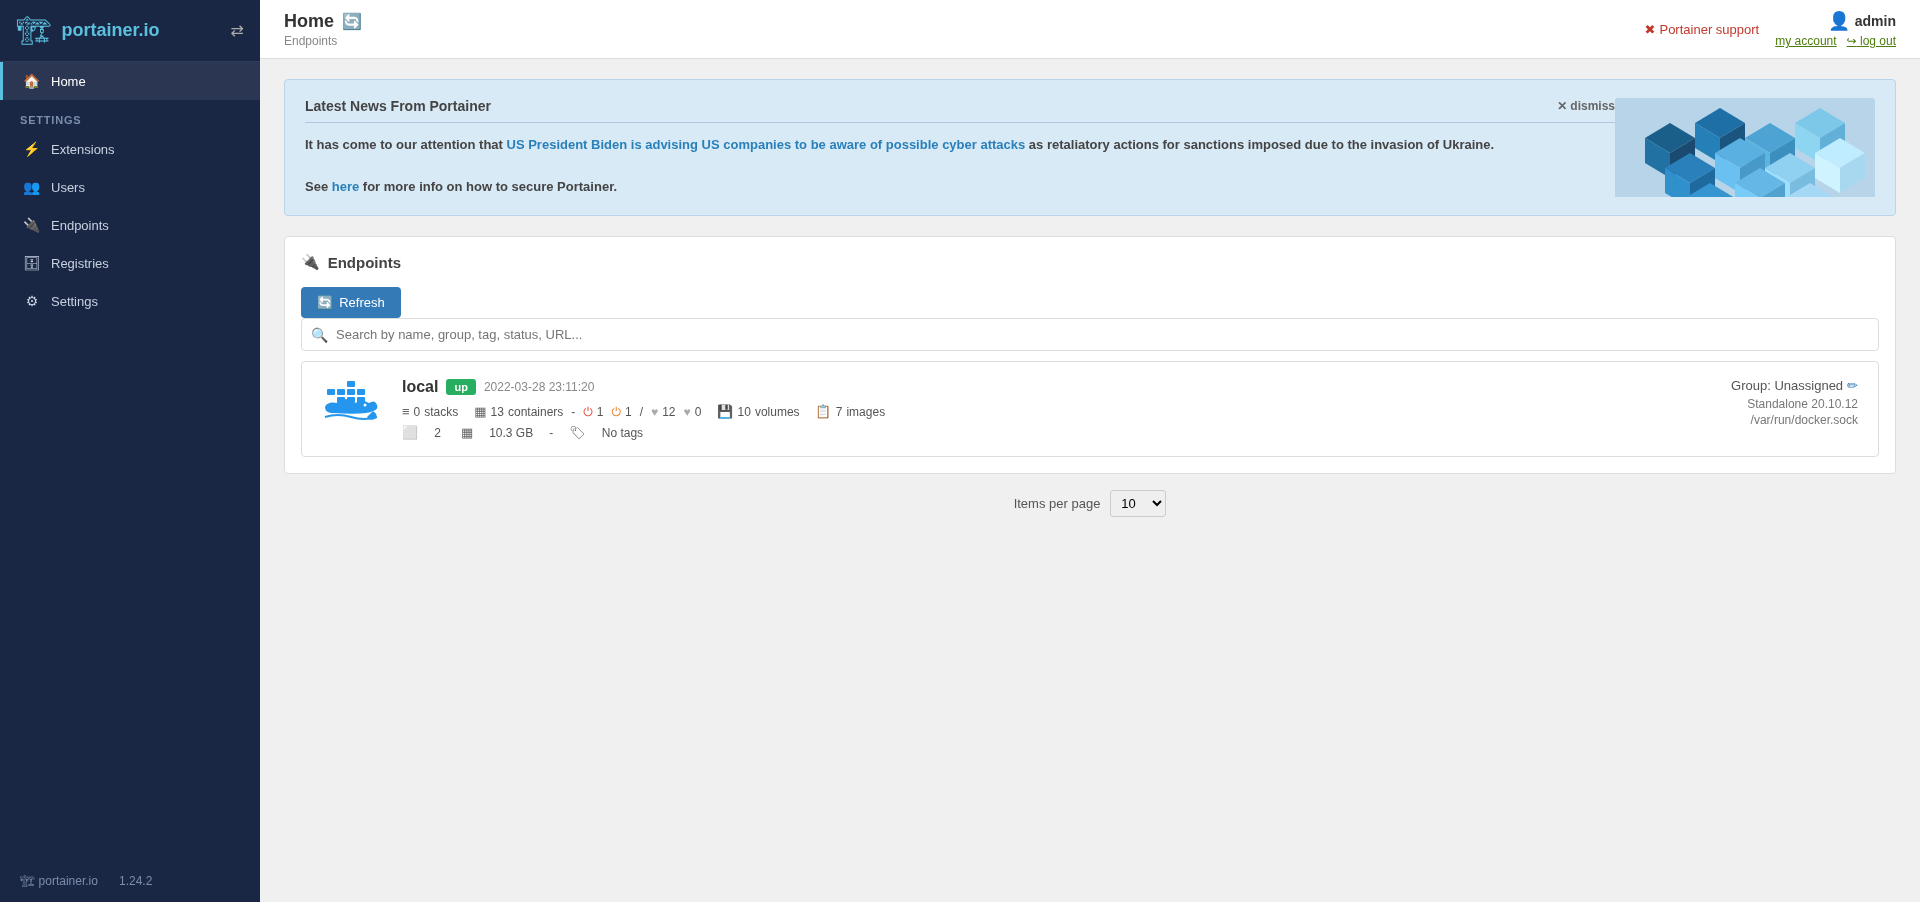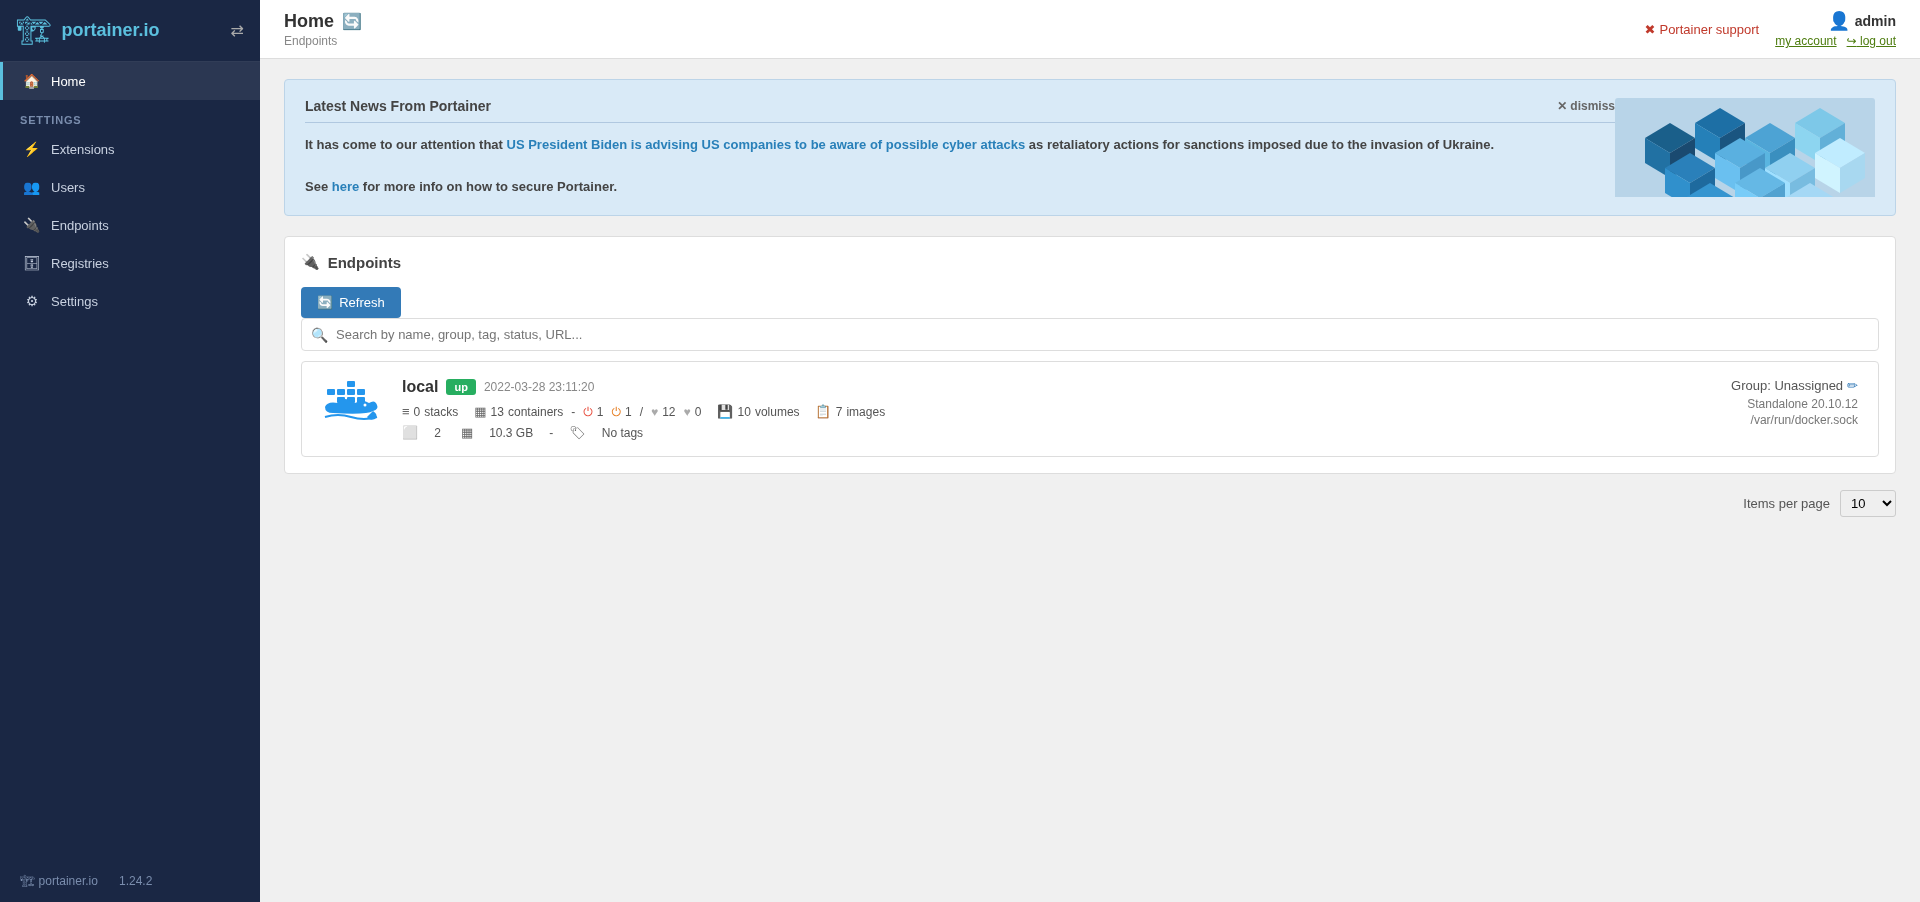--- a/index.html
+++ b/index.html
@@ -302,21 +302,21 @@
       color: #555;
       font-size: 13px;
     }
     .edit-icon { color: #337ab7; cursor: pointer; font-size: 13px; }
     .endpoint-type { color: #777; margin-bottom: 2px; }
     .endpoint-path { color: #777; }
 
     
     .pagination-bar {
       display: flex;
-      justify-content: flex-end;
+      justify-content: center;
       align-items: center;
       gap: 10px;
       font-size: 13px;
       color: #555;
     }
     .items-per-page-select {
       padding: 4px 6px;
       border: 1px solid #ccc;
       border-radius: 3px;
       font-size: 13px;

